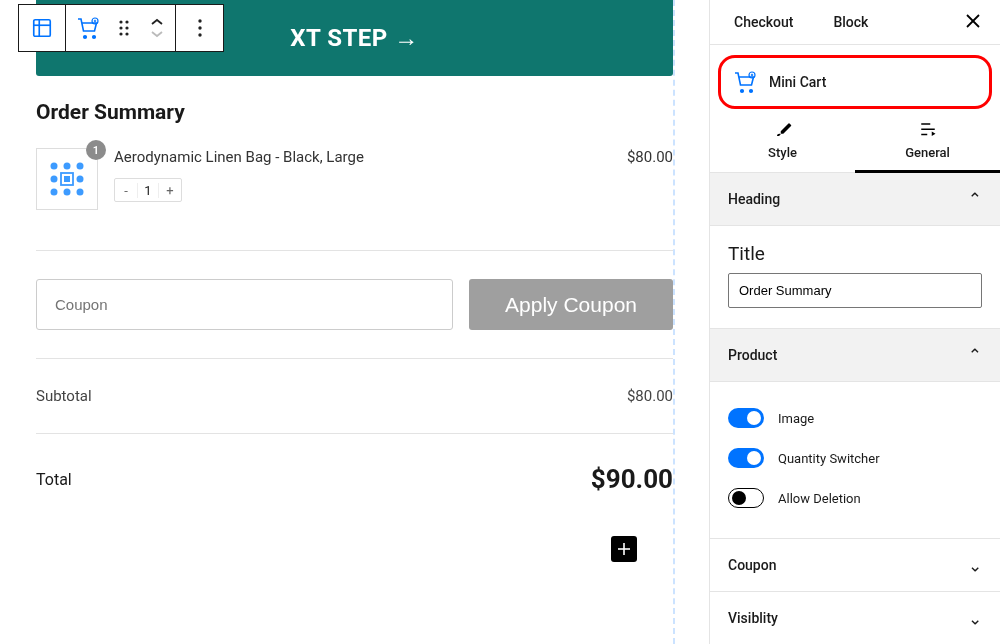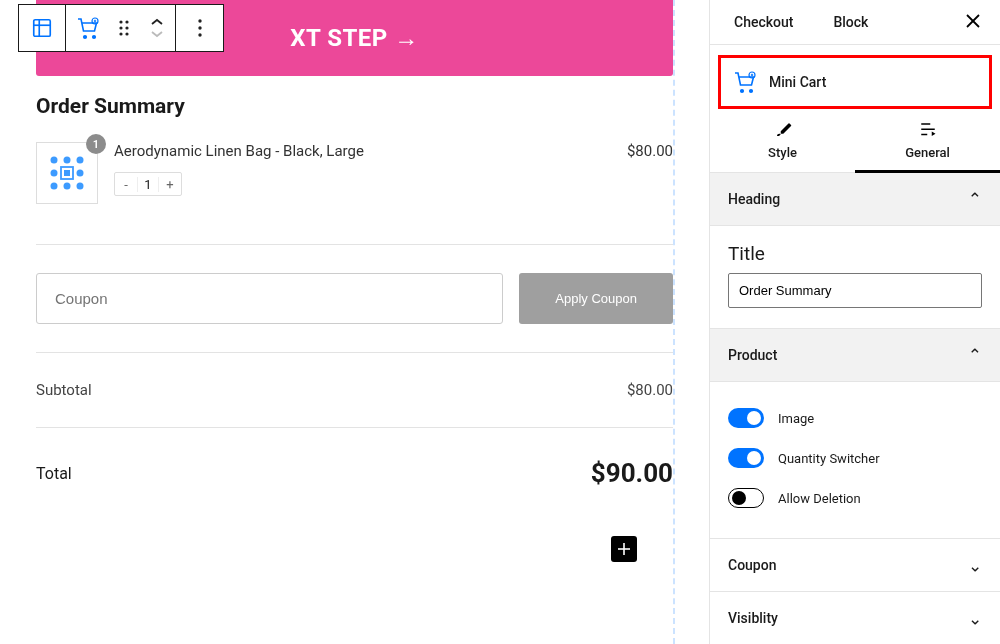--- a/index.html
+++ b/index.html
@@ -60,27 +60,27 @@
       justify-content: center;
       gap: 4px;
     }
     .toolbar-drag {
       width: 30px;
       display:flex; align-items:center; justify-content:center;
       cursor: grab;
     }
     
     .next-step {
-      background: #ec4899;
+      background: #0f766e;
       color: #fff;
       font-weight: 700;
       font-size: 24px;
       padding: 24px 36px;
       border-radius: 0 0 3px 3px;
-      margin-bottom: 18px;
+      margin-bottom: 24px;
       display: flex;
       align-items: center;
       justify-content: center;
       letter-spacing: .5px;
     }
     
     .order-summary h2 {
       font-size: 21px;
       font-weight: 700;
       color: #1a1a1a;
@@ -165,21 +165,21 @@
       padding: 16px 18px;
       font-size: 15px;
       color: #333;
     }
     .apply-coupon {
       background: #9f9f9f;
       color: #fff;
       border: none;
       border-radius: 3px;
       padding: 0 36px;
-      font-size: 13px;
+      font-size: 21px;
       font-weight: 500;
       cursor: pointer;
     }
     .summary-line {
       display: flex;
       justify-content: space-between;
       font-size: 15px;
       color: #444;
       margin-bottom: 28px;
     }
@@ -241,21 +241,21 @@
       cursor: pointer;
       padding: 6px;
     }
     .sidebar-crumb {
       display: flex;
       align-items: center;
       gap: 12px;
       padding: 12px 12px;
       margin: 10px 8px 1px 8px;
       border: 3px solid #ff0000;
-      border-radius: 0;
+      border-radius: 17px;
     }
     .sidebar-crumb-label {
       font-size: 14px;
       font-weight: 500;
     }
     .underline-accent {
       height: 3px;
       width: 146px;
       background: #0073ff;
       margin: -3px 0 0 8px;

